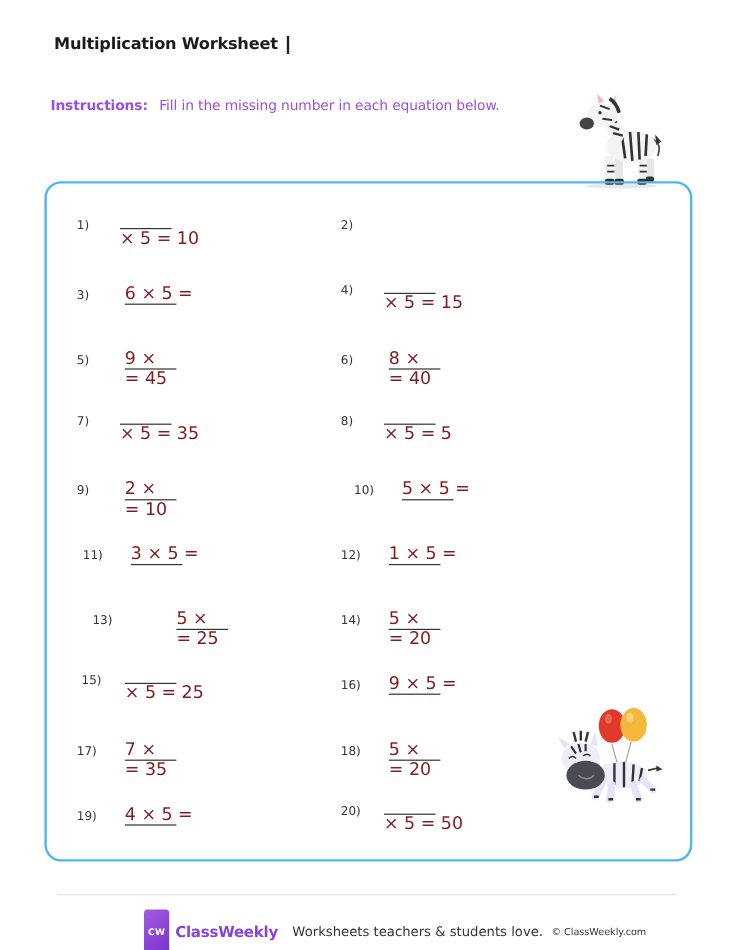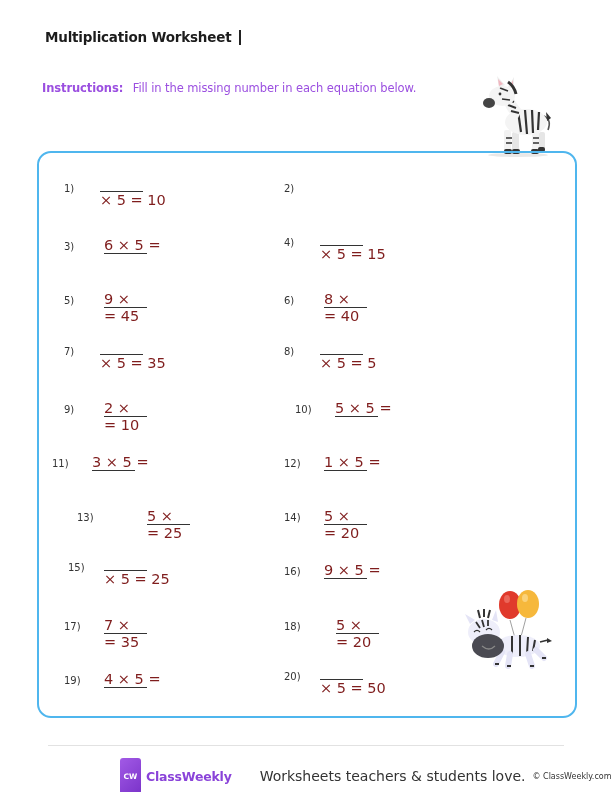--- a/index.html
+++ b/index.html
@@ -32,21 +32,21 @@
 
     .footer-rule { position: absolute; left: 48px; top: 745px; width: 516px; height: 1px; background: #e2e2e2; }
     .footer { position: absolute; left: 120px; top: 758px; display: flex; align-items: center; white-space: nowrap; }
     .logo-badge {
       width: 21px; height: 36px; border-radius: 3px;
       background: linear-gradient(135deg, #a25ae6, #7a33c9);
       color: #fff; font-size: 7.5px; font-weight: bold;
       display: flex; align-items: center; justify-content: center; letter-spacing: 0.2px;
     }
     .brand { font-size: 12.5px; font-weight: bold; color: #8a43d9; margin-left: 5px; margin-right: 12px; letter-spacing: -0.2px; }
-    .tagline { font-size: 14px; color: #333; margin-left: 16px; }
+    .tagline { font-size: 11px; color: #333; }
     .copyright { font-size: 8px; color: #333; margin-left: 7px; }
   </style>
 </head>
 <body>
 
 <div class="header">
   <span class="title">Multiplication Worksheet</span>
   <span class="sep"></span>
 </div>
 
@@ -155,21 +155,21 @@
         <span>= 10</span>
       </span>
     </div>
     <div class="problem" style="left: 295px; top: 399.8px;">
       <span class="num">10)</span>
       <span class="eq">
         <span>5 × 5 =</span>
         <span class="blank trail"></span>
       </span>
     </div>
-    <div class="problem" style="left: 52px; top: 454px;">
+    <div class="problem" style="left: 69px; top: 454px;">
       <span class="num">11)</span>
       <span class="eq">
         <span>3 × 5 =</span>
         <span class="blank trail"></span>
       </span>
     </div>
     <div class="problem" style="left: 284px; top: 454px;">
       <span class="num">12)</span>
       <span class="eq">
         <span>1 × 5 =</span>
@@ -207,21 +207,21 @@
       </span>
     </div>
     <div class="problem" style="left: 64px; top: 616.6px;">
       <span class="num">17)</span>
       <span class="eq">
         <span>7 ×</span>
         <span class="blank"></span>
         <span>= 35</span>
       </span>
     </div>
-    <div class="problem" style="left: 284px; top: 616.6px; gap: 12px;">
+    <div class="problem" style="left: 284px; top: 616.6px;">
       <span class="num">18)</span>
       <span class="eq">
         <span>5 ×</span>
         <span class="blank"></span>
         <span>= 20</span>
       </span>
     </div>
     <div class="problem" style="left: 64px; top: 670.8px;">
       <span class="num">19)</span>
       <span class="eq">

